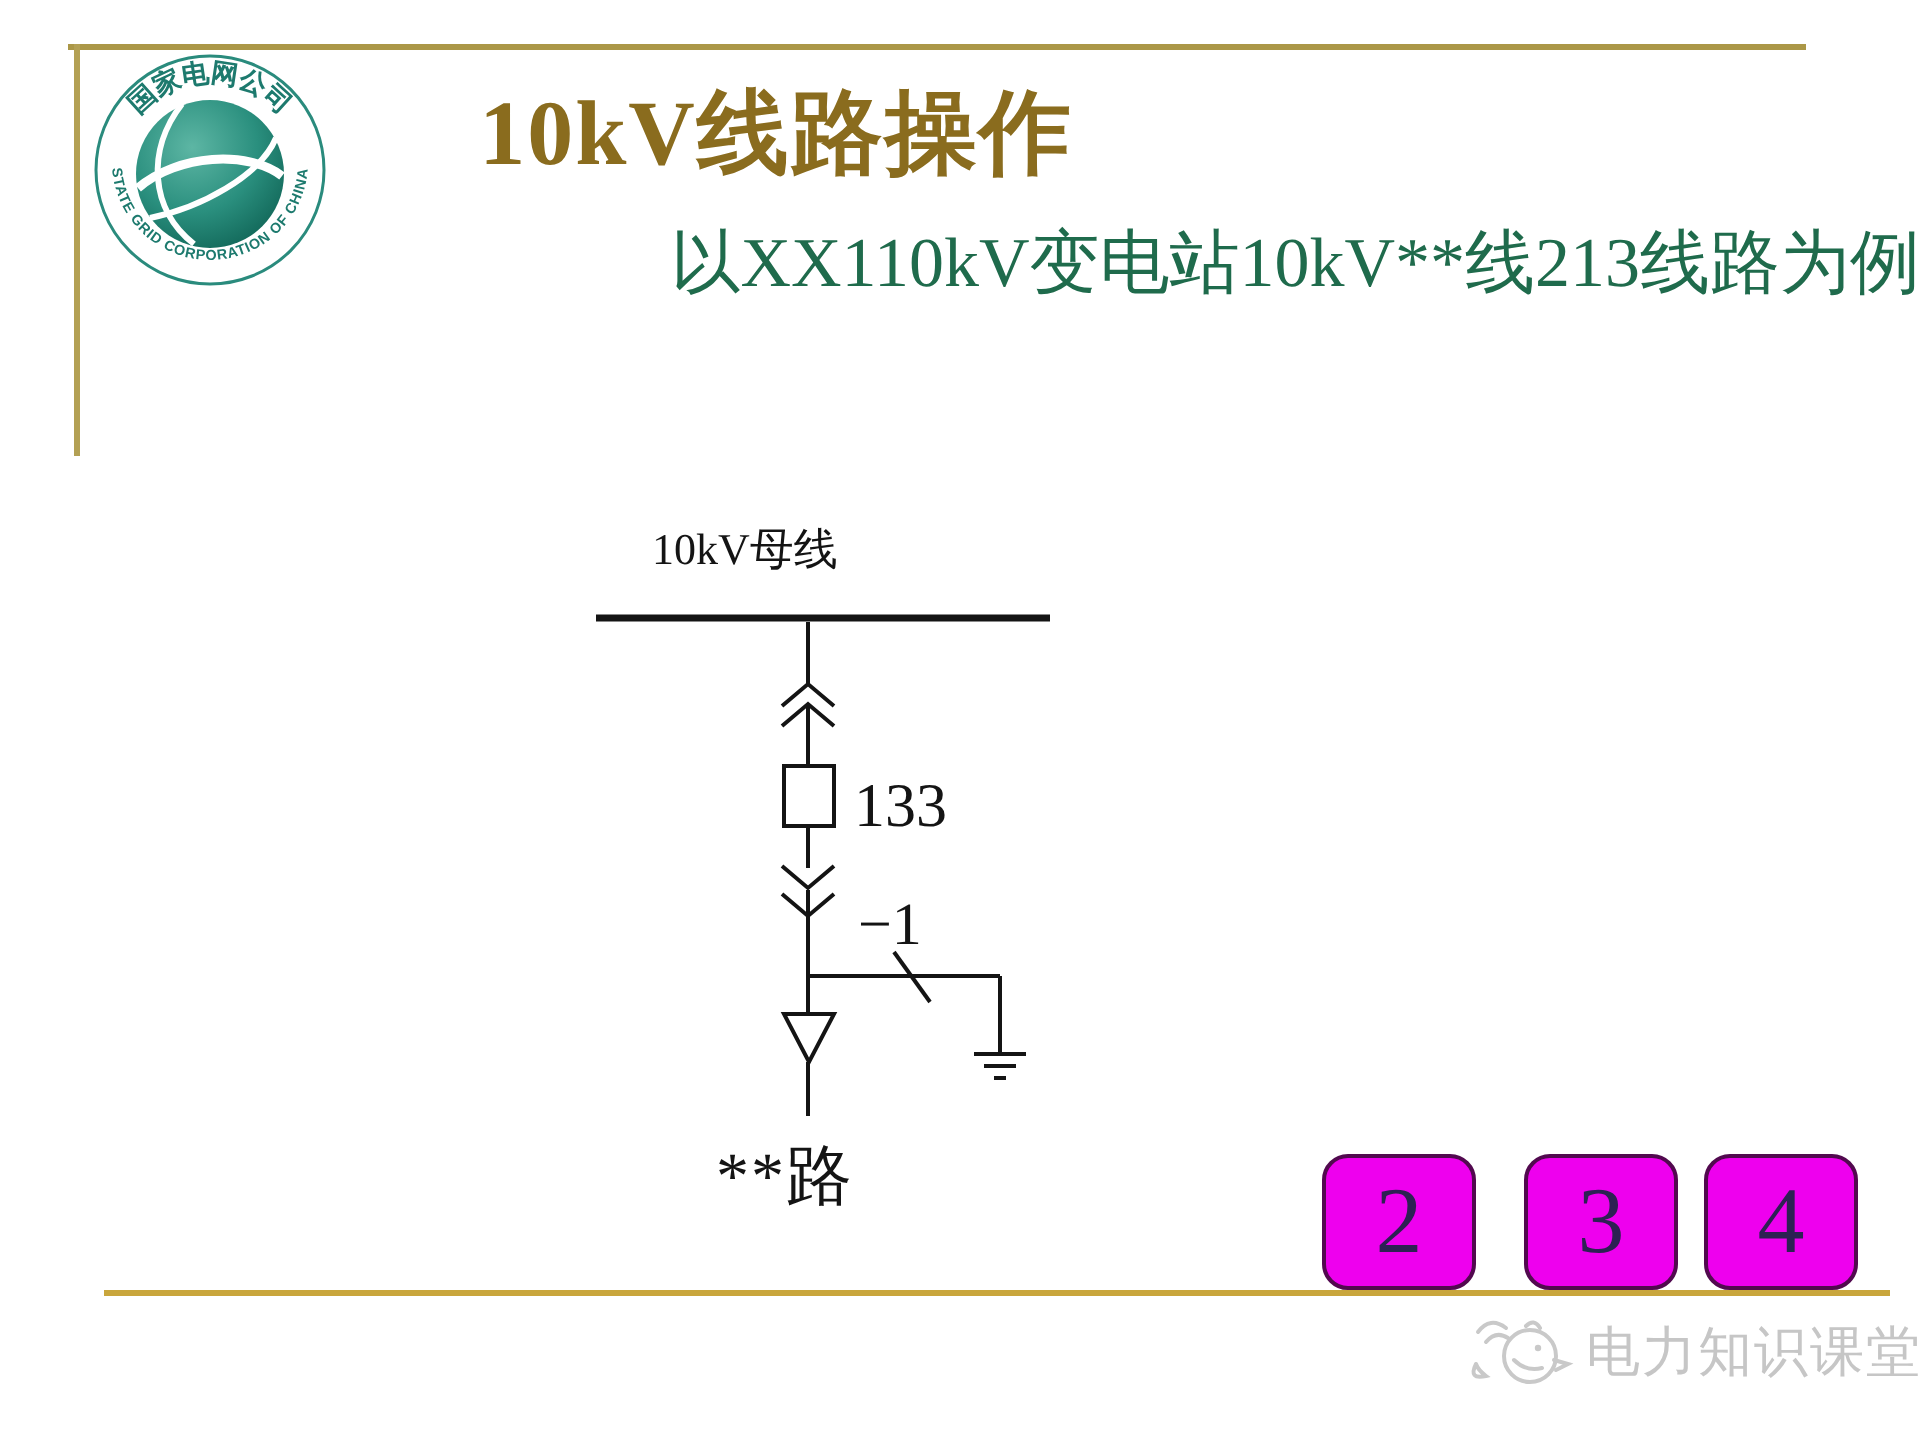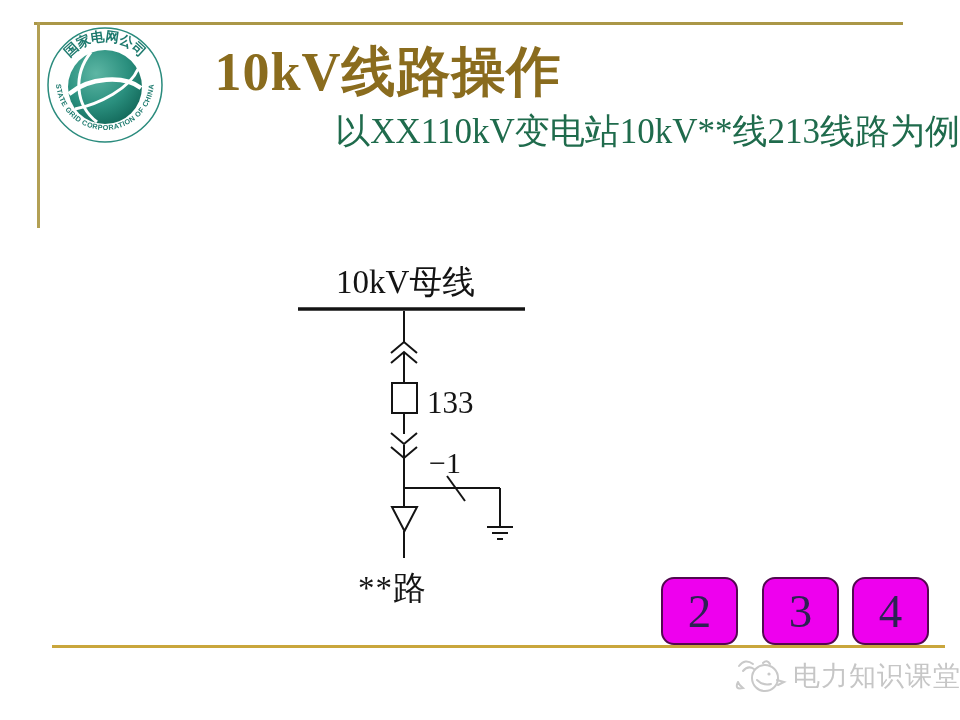--- a/index.html
+++ b/index.html
@@ -9,31 +9,31 @@
   }
   
   .line-top{position:absolute;left:34px;top:22px;width:869px;height:3px;background:#ab9747;}
   .line-left{position:absolute;left:37px;top:22px;width:3px;height:206px;background:#b3a054;}
   .line-bottom{position:absolute;left:52px;top:645px;width:893px;height:3px;background:#c9a63c;}
 
   .logo{position:absolute;left:44px;top:24px;width:122px;height:122px;}
 
   .title{
     position:absolute;left:0;top:36px;width:776px;text-align:center;
-    font-size:54px;font-weight:bold;color:#8a6c1e;letter-spacing:1px;white-space:nowrap;
+    font-size:46px;font-weight:bold;color:#8a6c1e;letter-spacing:1px;white-space:nowrap;
   }
   .subtitle{
     position:absolute;left:90px;top:108px;width:870px;text-align:right;
     font-size:35px;font-weight:400;color:#1f6b4c;white-space:nowrap;
   }
 
   .diagram-svg{position:absolute;left:0;top:0;width:960px;height:720px;}
 
   .dlabel{position:absolute;color:#141414;white-space:nowrap;}
-  .bus-label{left:336px;top:260px;font-size:33px;}
+  .bus-label{left:326px;top:260px;font-size:22px;}
   .breaker-label{left:427px;top:385px;font-size:31px;}
   .disconnector-label{left:429px;top:446px;font-size:30px;}
   .feeder-label{left:358px;top:566px;font-size:33px;letter-spacing:1px;}
 
   .nav-btn{
     position:absolute;top:577px;width:77px;height:68px;border-radius:13px;
     background:#ee00ee;border:2px solid #52094f;box-sizing:border-box;
     display:flex;align-items:center;justify-content:center;
     font-size:47px;color:#2d2153;cursor:pointer;
     font-family:"Liberation Serif","DejaVu Serif",serif;

